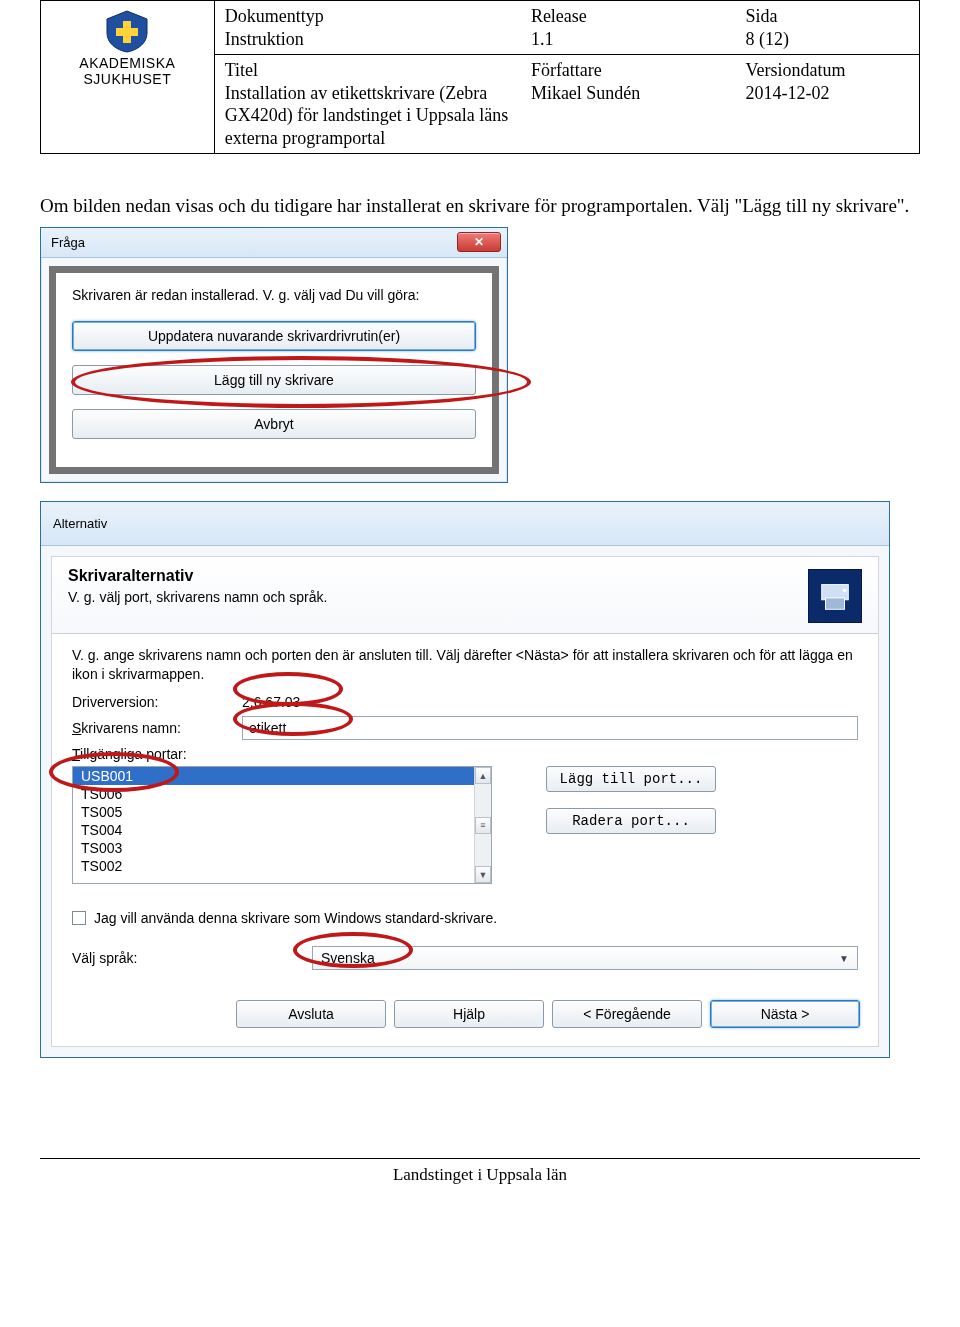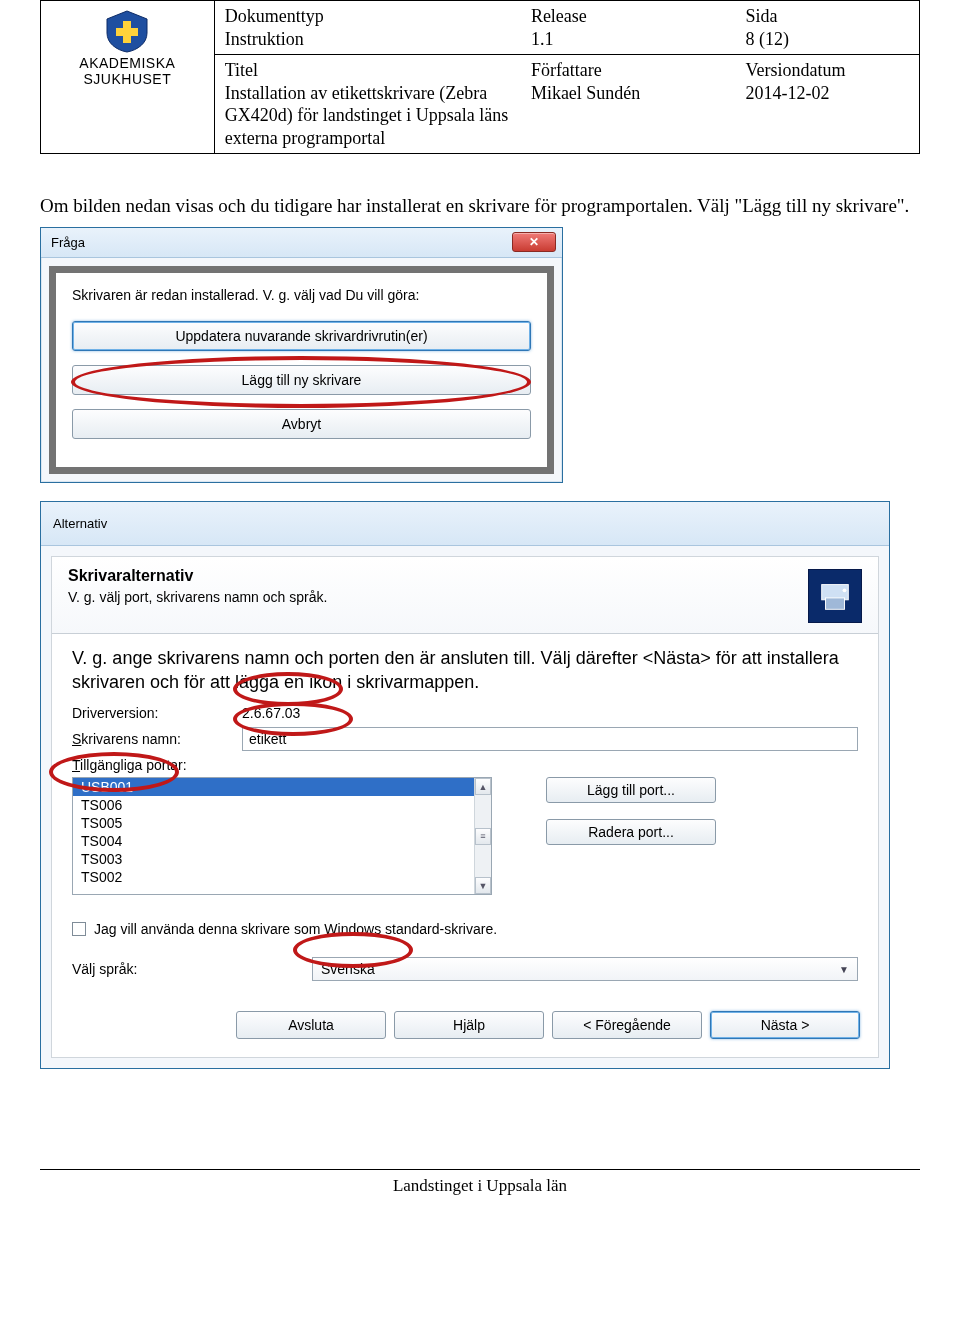--- a/index.html
+++ b/index.html
@@ -47,21 +47,21 @@
     line-height: 1.3;
   }
   
   .win7 {
     font-family: "Segoe UI", Tahoma, Arial, sans-serif;
     font-size: 14px;
     color: #000;
   }
   
   .dlg1 {
-    width: 523px;
+    width: 468px;
     border: 1px solid #2a6fa0;
     margin-top: 8px;
     background: #f4f7fb;
     position: relative;
     box-shadow: 0 0 0 1px #d9e6f1 inset;
   }
   .dlg1 .titlebar {
     height: 30px;
     background: linear-gradient(#e9f2fb, #d7e7f6);
     border-bottom: 1px solid #a9c5de;
@@ -139,21 +139,21 @@
   }
   .topband .hd { font-weight:700; font-size:16px; margin-bottom:4px;}
   .iconbox {
     width:54px; height:54px;
     background:#0a2a6a;
     border:1px solid #06194a;
     display:flex; align-items:center; justify-content:center;
     margin-top:2px;
   }
   .iconbox svg { width:38px; height:38px; }
-  .helptxt { padding: 12px 20px 8px; font-size:18px; line-height:1.35;}
+  .helptxt { padding: 12px 20px 8px; font-size:14px; line-height:1.35;}
   .formrow { display:flex; align-items:center; padding: 3px 20px; font-size:14px;}
   .formrow .lbl { width: 170px; }
   .formrow .ul { text-decoration: underline; }
   .txtinput {
     flex:1;
     border:1px solid #9aa7b3;
     background:#fff;
     padding: 3px 6px;
     font-family: inherit;
     font-size: 14px;
@@ -174,21 +174,21 @@
     position:relative;
   }
   .portlist .item { padding: 1px 8px; font-size:14px; }
   .portlist .sel { background:#2f6fc7; color:#fff; }
   .portlist .scroll {
     position:absolute; right:0; top:0; bottom:0; width:17px;
     background:#eef1f4; border-left:1px solid #cfd6dc;
     display:flex; flex-direction:column; justify-content:space-between;
   }
   .sbbtn { height:17px; background:linear-gradient(#fdfdfe,#e3e8ed); border:1px solid #b7c1cb; margin:0; display:flex;align-items:center;justify-content:center; font-size:9px; color:#556;}
-  .sidebtns { display:flex; flex-direction:column; gap:16px; margin-left:40px;}
+  .sidebtns { display:flex; flex-direction:column; gap:16px; margin-left:40px;font-family:Liberation Mono, monospace;}
   .sbtn {
     width: 170px;
     padding: 4px 0;
     text-align:center;
     border:1px solid #8a9aa8;
     border-radius:3px;
     background:linear-gradient(#fdfdfe,#e7edf2);
     font-size:14px;
   }
   .chkrow { display:flex; align-items:center; gap:8px; padding: 18px 20px 4px; font-size:14px;}

